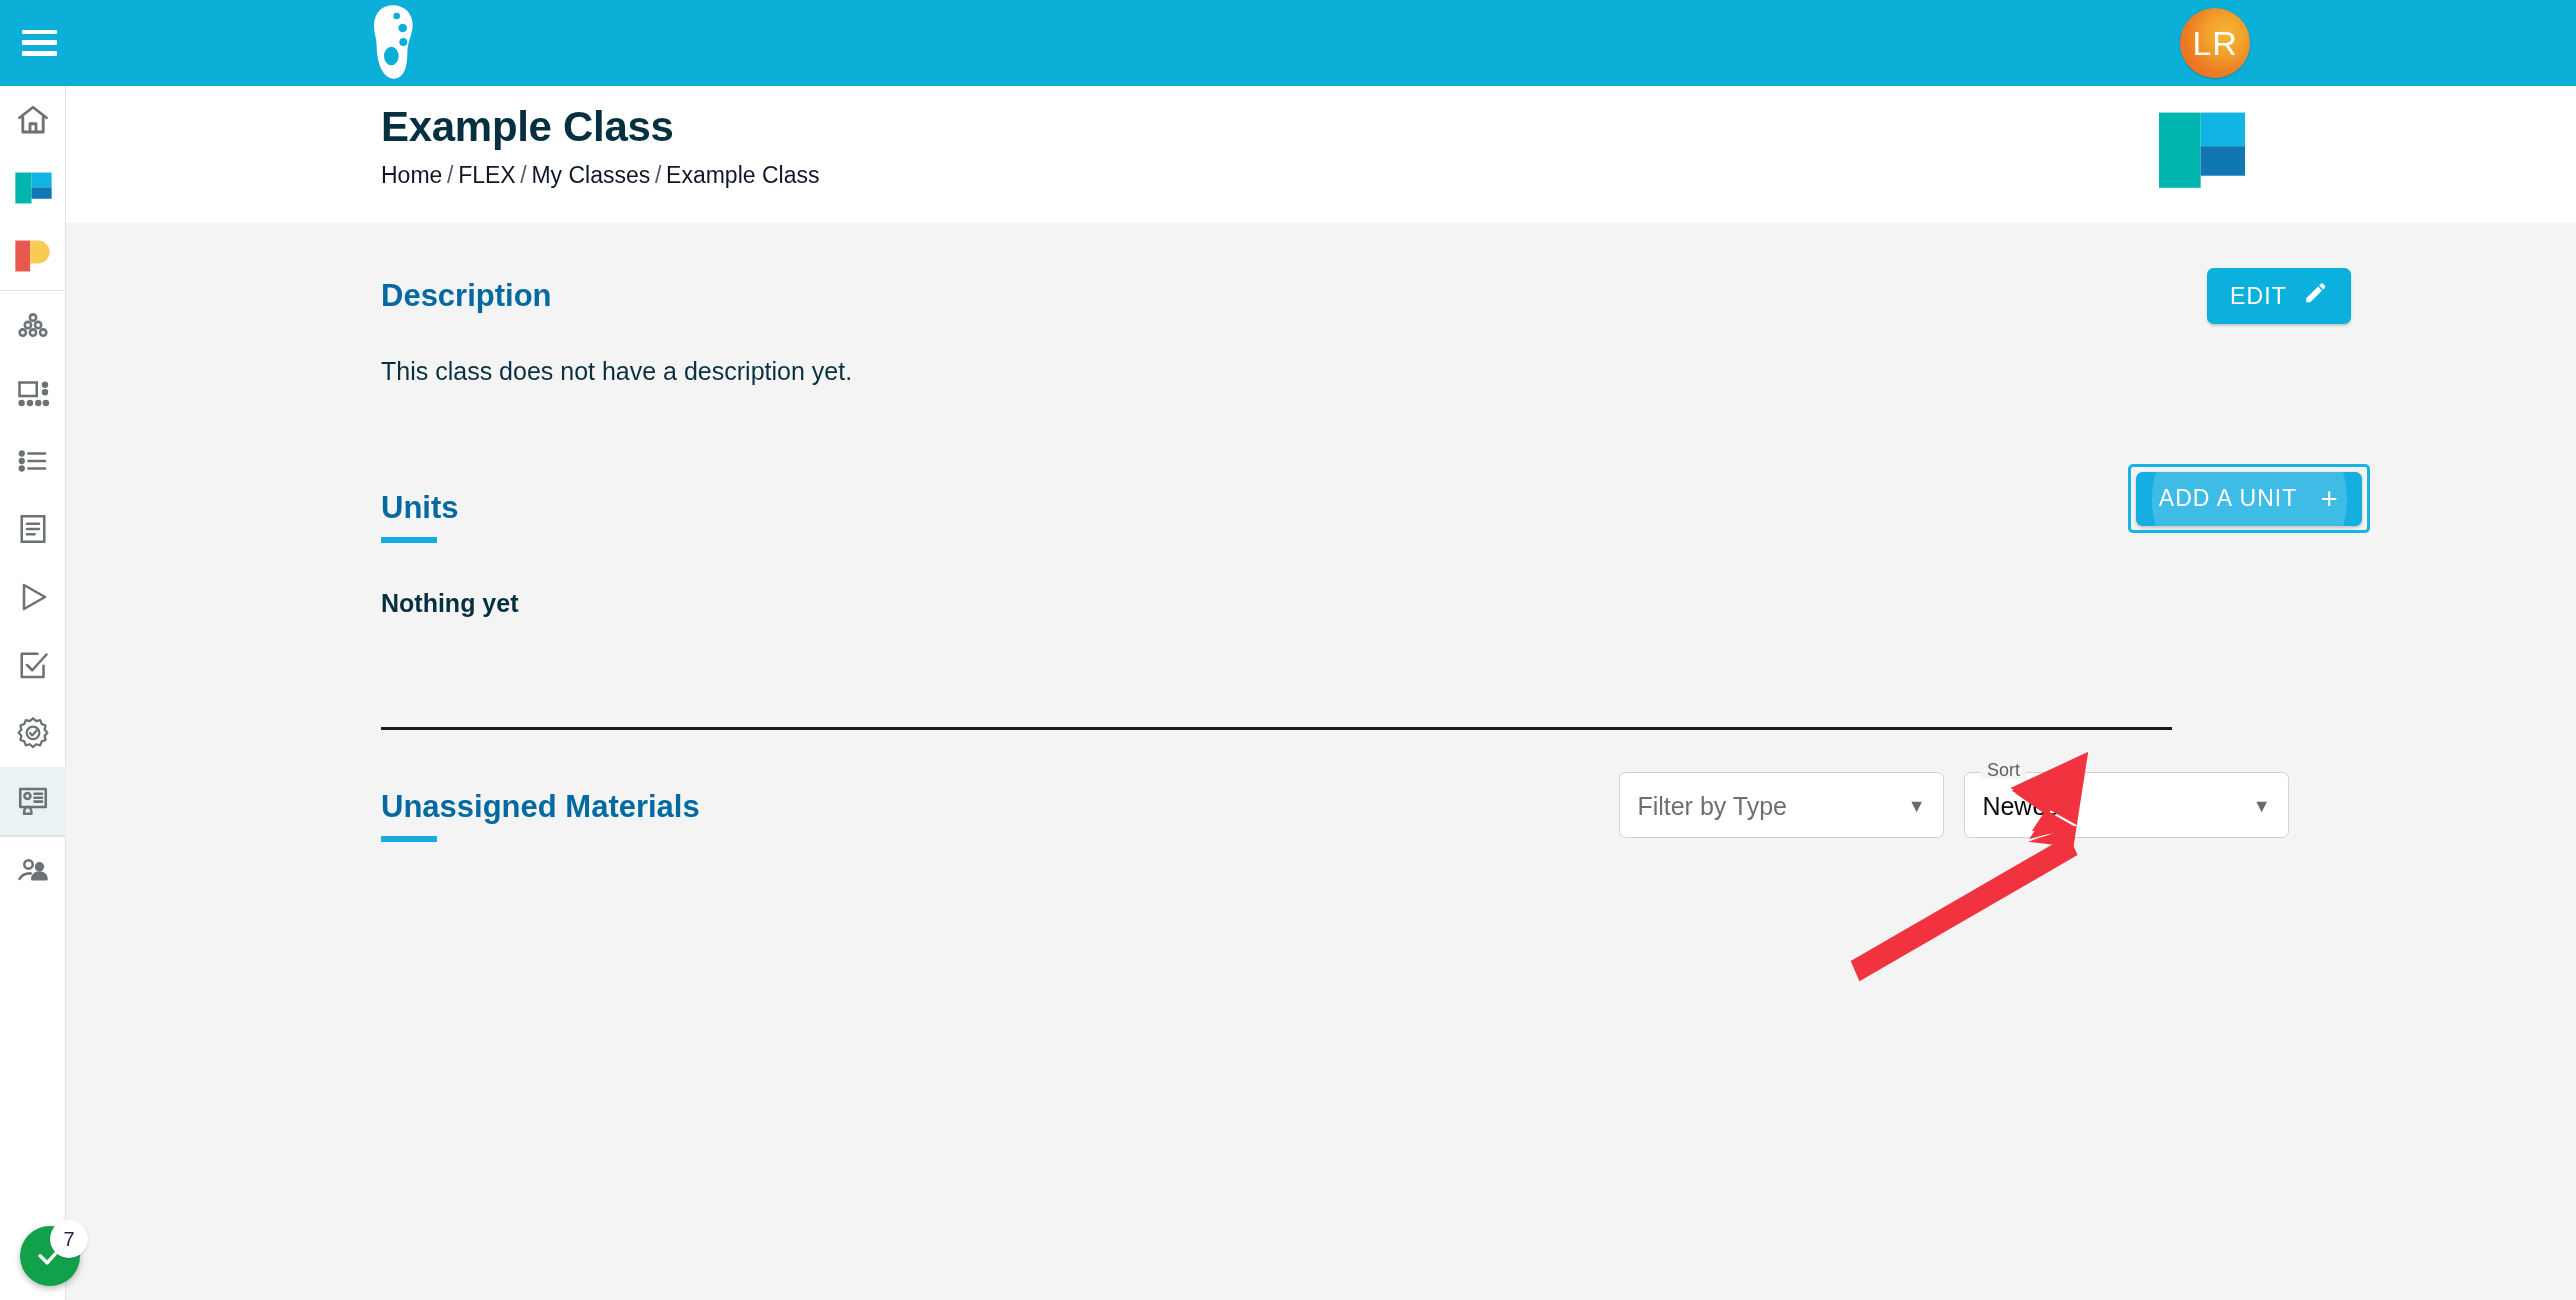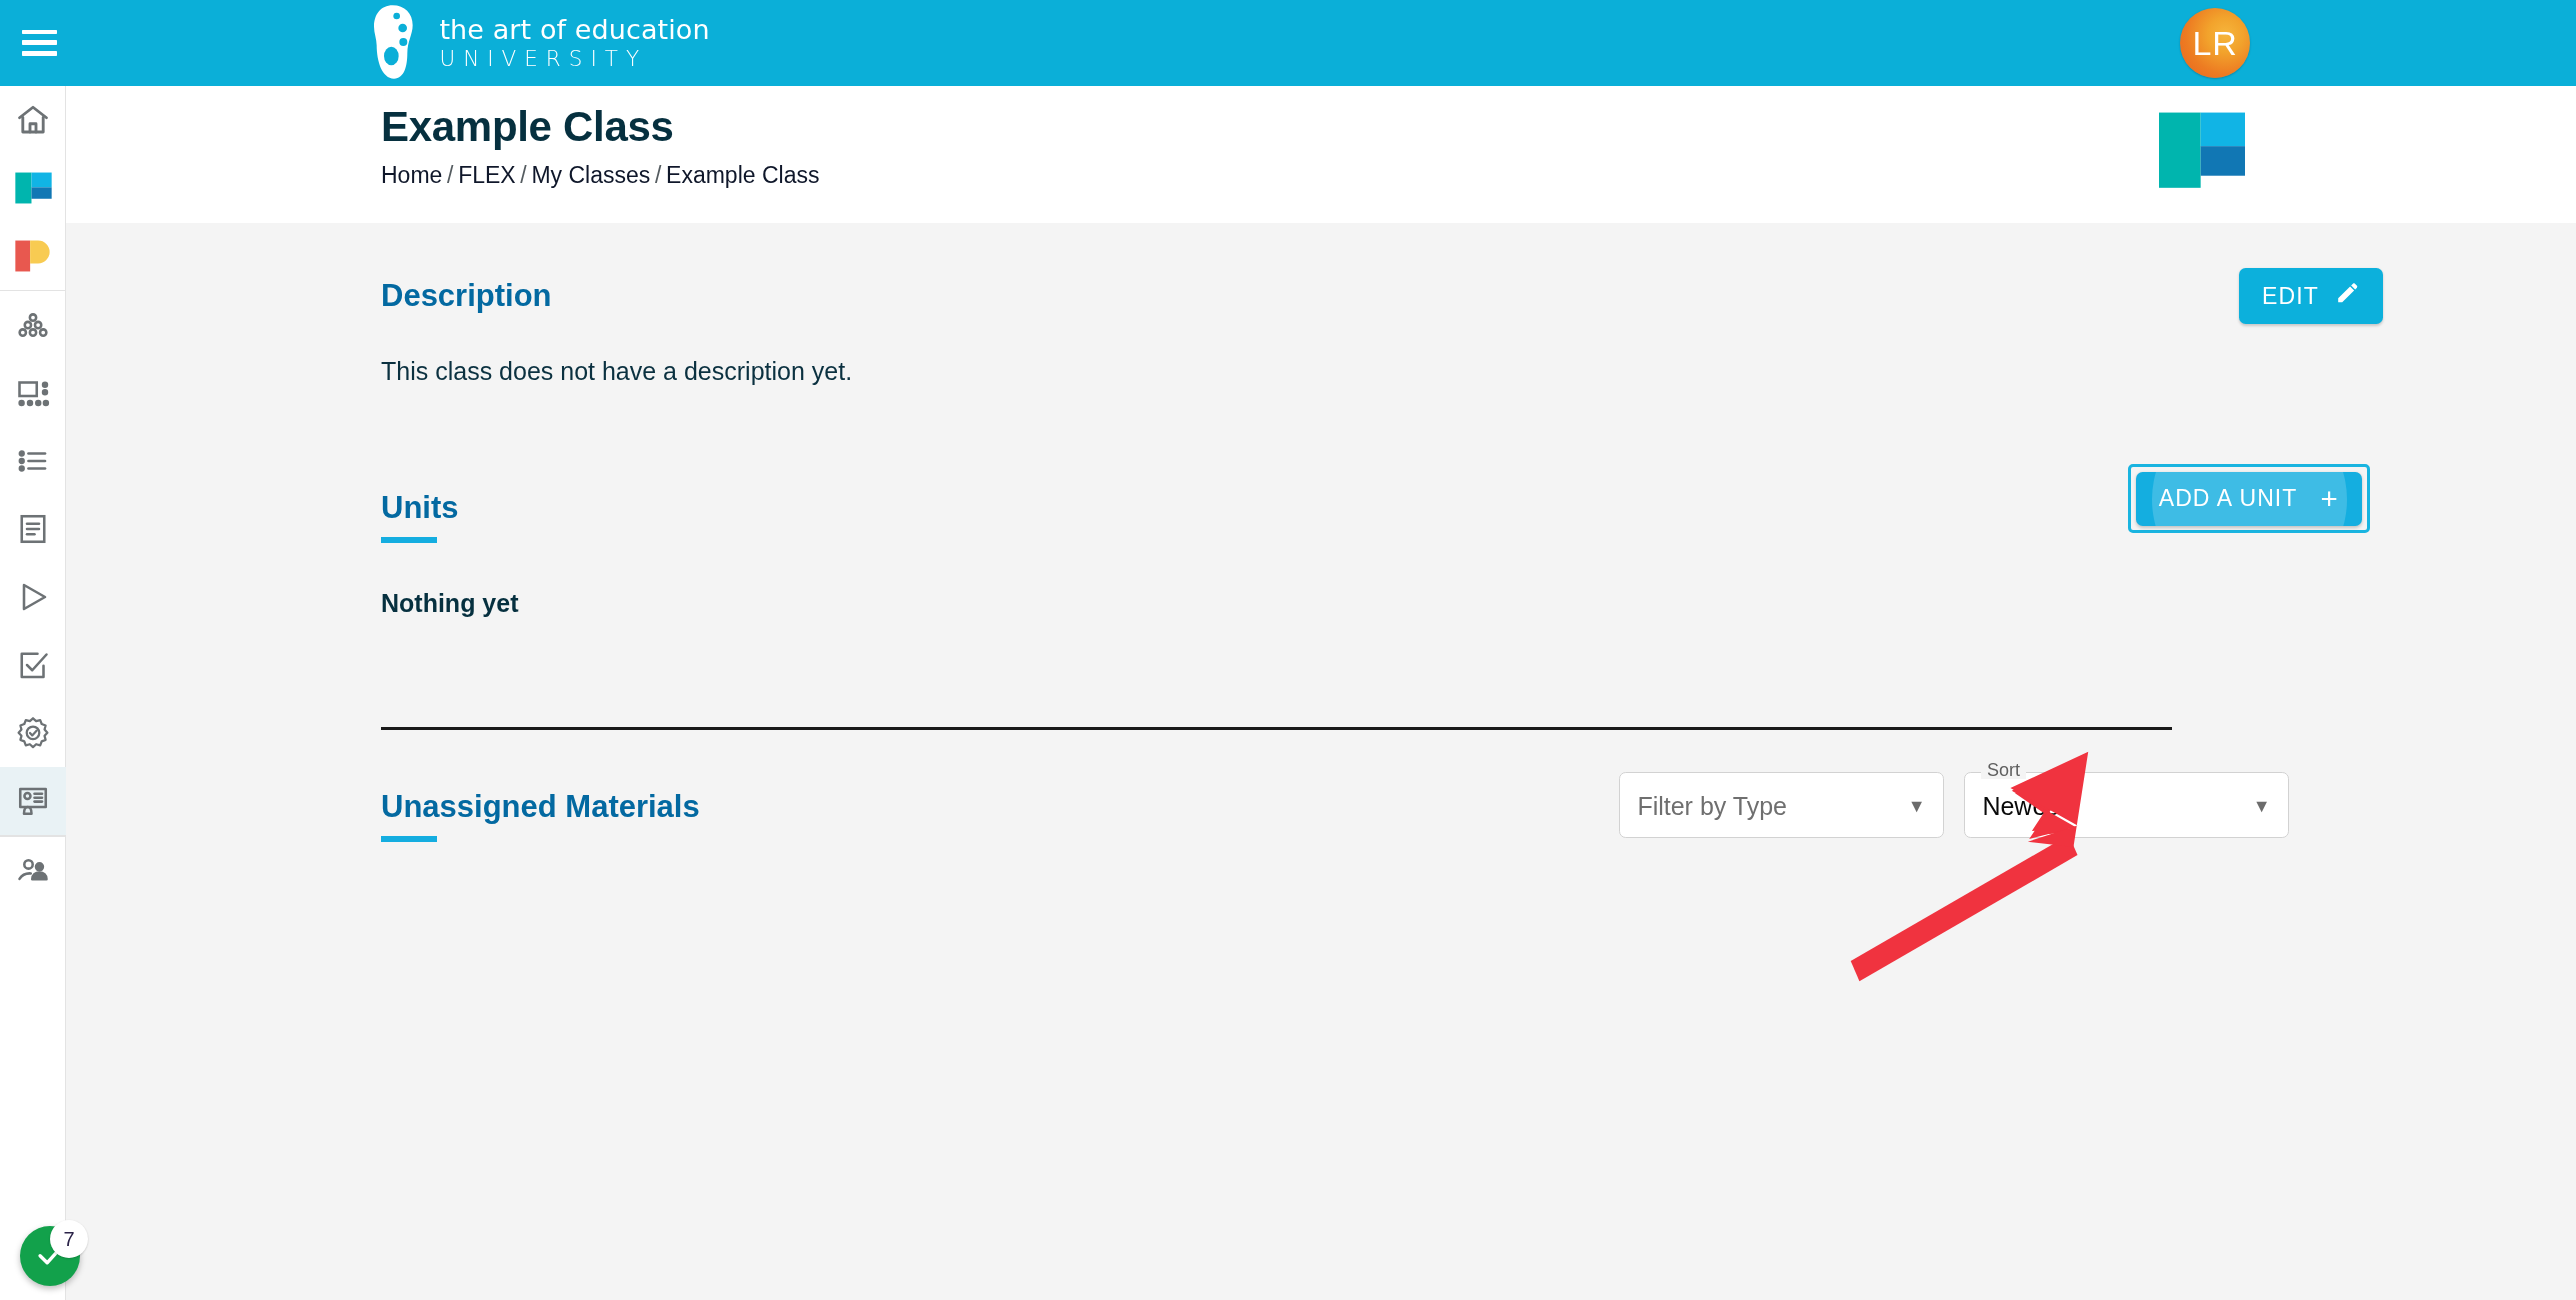--- a/index.html
+++ b/index.html
@@ -101,21 +101,20 @@
   .desc-body  { position: absolute; left: 315px; top: 134px; font-size: 25px; color: #0b3140; }
 
   .btn-edit {
     position: absolute; left: 2141px; top: 45px;
     height: 56px; min-width: 117px; padding: 0 23px;
     background: #0cb0dc; border: none; border-radius: 6.7px;
     display: flex; align-items: center; justify-content: center; gap: 16px;
     color: #ffffff; font-size: 23px; letter-spacing: 1.1px; font-weight: 400;
     box-shadow: 0 1.3px 2.7px rgba(0,0,0,.18);
     cursor: pointer;
-    margin-left: 32px;
   }
 
   .units-title { position: absolute; left: 315px; top: 267px; }
   .nothing-yet { position: absolute; left: 315px; top: 366px; font-size: 25px; font-weight: 700; color: #06303f; }
 
   .btn-add-wrap {
     position: absolute; left: 2062px; top: 241px;
     padding: 4.7px;
     border: 3.4px solid #19b4e0;
     border-radius: 5px;
@@ -197,24 +196,20 @@
 
   <div class="brand">
     <div class="palette-mark">
       <svg viewBox="0 0 84 114" width="56" height="76">
         <path d="M40 2 C22 2 12 16 12 34 C12 44 16 52 16 62 C16 86 24 112 42 112 C58 112 62 92 62 74 C62 56 70 46 70 32 C70 14 58 2 40 2 Z" fill="#ffffff"></path>
         <circle cx="46" cy="18" r="5" fill="#0BAFD8"></circle>
         <circle cx="55" cy="36" r="6.5" fill="#0BAFD8"></circle>
         <circle cx="56" cy="57" r="6" fill="#0BAFD8"></circle>
         <ellipse cx="38" cy="78" rx="11" ry="14" fill="#0BAFD8"></ellipse>
       </svg>
-    </div>
-    <div class="brand-text">
-      <div class="brand-line1">the art of education</div>
-      <div class="brand-line2">UNIVERSITY</div>
     </div>
   </div>
 
   <div class="avatar">LR</div>
 </div>
 
 <div class="rail">
 
   <div class="rail-item">
     <span>

